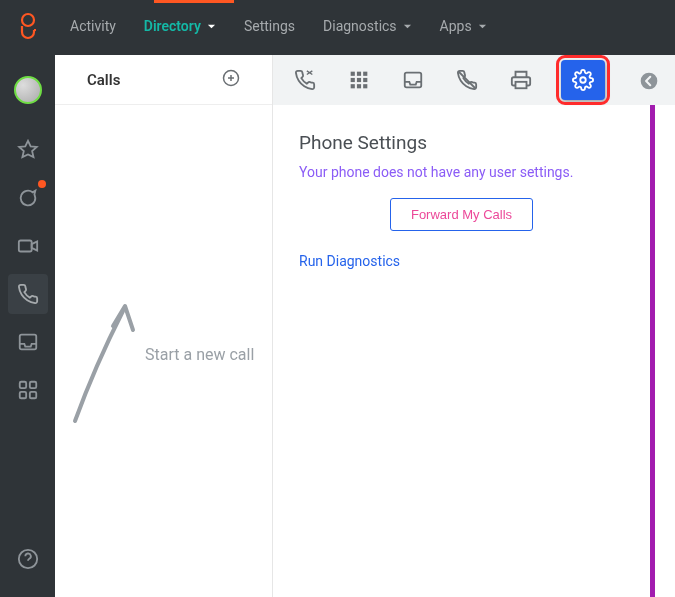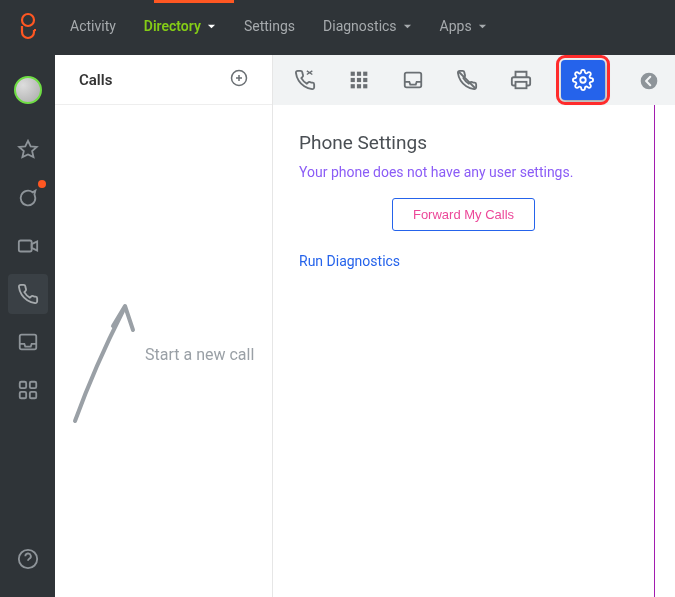--- a/index.html
+++ b/index.html
@@ -1,41 +1,41 @@
 <!DOCTYPE html>
 <html><head>
 <meta charset="utf-8">
 <style>
   * { box-sizing: border-box; margin: 0; padding: 0; }
   body { font-family: -apple-system, Segoe UI, Roboto, Arial, sans-serif; width: 675px; height: 597px; overflow: hidden; background: #fff; }
   .topbar { height: 55px; background: #2f3438; display: flex; align-items: center; padding: 0 18px 3px 70px; gap: 28px; font-size: 14px; }
   .topbar-item { color: #a6aaad; cursor: pointer; display: flex; align-items: center; gap: 6px; position: relative; }
-  .topbar-item.active { color: #84cc16; font-weight: 600; }
+  .topbar-item.active { color: #14b8a6; font-weight: 600; }
   .topbar-marker { position: absolute; top: 0; left: 154px; width: 80px; height: 3px; background: #ff5722; }
   .sidebar { position: absolute; top: 0; left: 0; width: 55px; height: 597px; background: #2f3438; display: flex; flex-direction: column; align-items: center; padding-top: 12px; gap: 8px; }
   .sidebar .logo { color: #ff5722; margin-bottom: 12px; }
   .avatar { width: 28px; height: 28px; border-radius: 50%; background: radial-gradient(circle at 30% 30%, #ddd, #aaa); border: 2px solid #6fdd44; margin-top: 12px; }
   .sb-item { width: 40px; height: 40px; display: flex; align-items: center; justify-content: center; color: #8e9499; cursor: pointer; border-radius: 4px; }
   .sb-item.sel { background: #3a4045; color: #a6aaad; }
   .sb-spacer { margin-top: 18px; }
   .sb-bottom { margin-top: auto; margin-bottom: 18px; }
   .notif-dot { position: absolute; top: 2px; right: 2px; width: 8px; height: 8px; background: #ff5722; border-radius: 50%; }
   .content { position: absolute; left: 55px; top: 55px; right: 0; bottom: 0; display: flex; background: #fff; }
   .calls-panel { width: 218px; border-right: 1px solid #e6e6e6; display: flex; flex-direction: column; }
-  .calls-header { height: 50px; display: flex; align-items: center; justify-content: space-between; padding: 0 24px; border-bottom: 1px solid #eee; }
+  .calls-header { height: 50px; display: flex; align-items: center; justify-content: space-between; padding: 0 32px; border-bottom: 1px solid #eee; }
   .calls-title { font-weight: 600; font-size: 15px; color: #333; }
   .calls-body { flex: 1; display: flex; flex-direction: row; align-items: center; }
   .arrow-svg { margin-top: 20px; color: #9aa0a6; }
   .start-text { color: #9aa0a6; font-size: 16px; margin-top: 6px; }
   .right { flex: 1; display: flex; flex-direction: column; position: relative; }
   .toolbar { height: 50px; background: #f1f3f4; display: flex; align-items: center; padding: 0 8px 0 18px; gap: 26px; }
   .tb-icon { color: #6a6f73; cursor: pointer; display: flex; align-items: center; justify-content: center; width: 28px; height: 28px; }
   .tb-settings { width: 44px; height: 40px; background: #2563eb; color: #fff; border-radius: 4px; display: flex; align-items: center; justify-content: center; outline: 3px solid #ff2b2b; outline-offset: 2px; box-shadow: 1px 2px 4px rgba(0,0,0,.35); }
   .collapse-btn { position: absolute; right: 14px; top: 14px; width: 24px; height: 24px; color: #8e9499; cursor: pointer; display: flex; align-items: center; justify-content: center; }
-  .settings-body { padding: 26px 26px; border-right: 1px solid #a21caf; height: calc(100% - 50px); width: calc(100% - 20px); }
+  .settings-body { padding: 26px 26px; border-right: 5px solid #a21caf; height: calc(100% - 50px); width: calc(100% - 20px); }
   .settings-title { font-size: 19px; color: #4a4f54; font-weight: 400; margin-bottom: 10px; }
   .settings-desc { font-size: 14px; color: #8b5cf6; margin-bottom: 18px; }
   .fwd-btn { display: block; margin: 0 auto 20px auto; border: 1px solid #2563eb; color: #ec4899; background: #fff; padding: 8px 20px; font-size: 13px; border-radius: 3px; cursor: pointer; }
   .diag-link { color: #2563eb; font-size: 14px; cursor: pointer; text-align: center; }
   .chev { display:inline-block; }
 </style>
 </head>
 <body>
 
 <div class="topbar">

